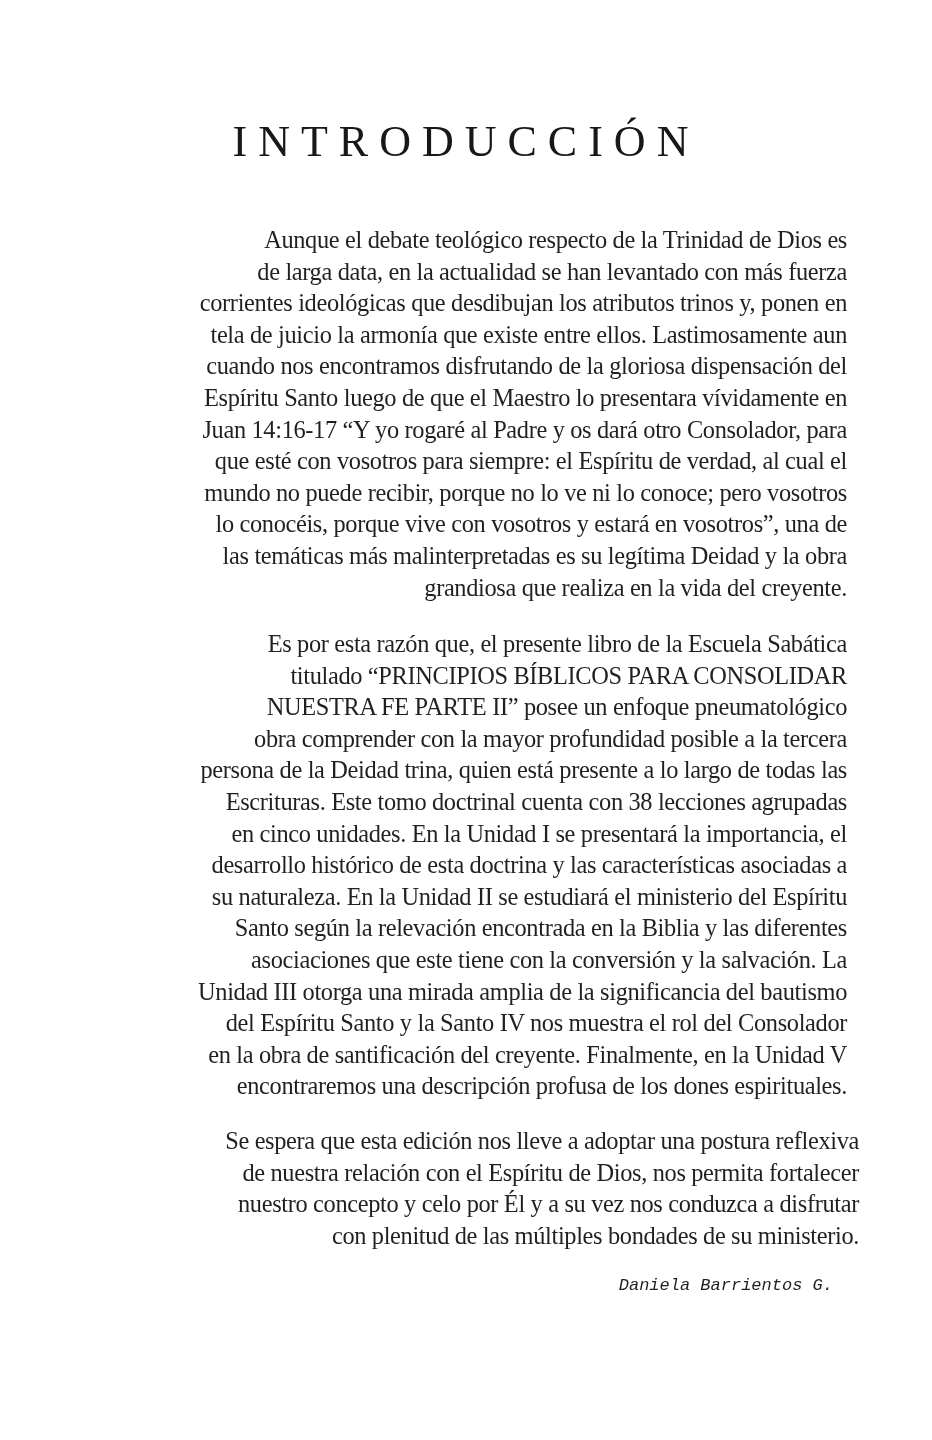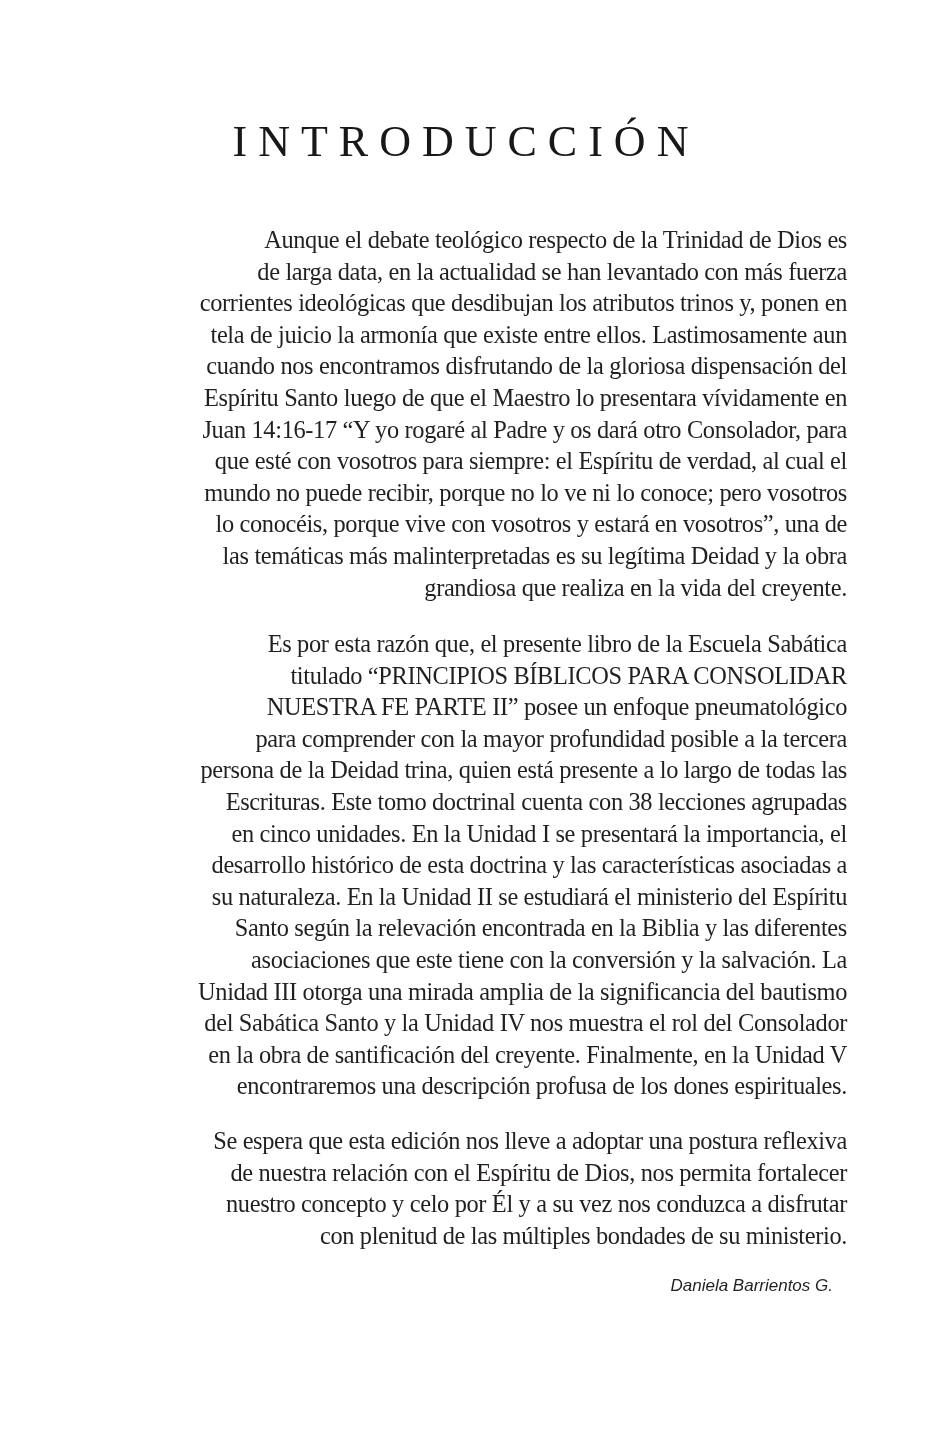--- a/index.html
+++ b/index.html
@@ -10,24 +10,24 @@
       font-weight: normal; margin: 8px; color: #1a1718;
     }
     .para { position: absolute; left: 127px; width: 720px; margin: 0; }
     .line {
       display: block; white-space: nowrap;
       font-family: "Liberation Serif", serif; font-size: 24.4px; line-height: 31.6px;
       letter-spacing: -0.35px; color: #231f20; text-align: right;
     }
     #p1 { top: 224px; }
     #p2 { top: 628px; }
-    #p3 { top: 1125px; }
+    #p3 { top: 1125px; margin-left: 12px; }
     .sig {
       position: absolute; right: 99px; top: 1276px; margin: 0;
-      font-family: Liberation Sans, sans-serif; font-style: italic; font-size: 17px;
+      font-family: Liberation Mono, monospace; font-style: italic; font-size: 17px;
       color: #231f20;
     }
   </style>
 </head>
 <body>
 
 <h1 class="title">INTRODUCCIÓN</h1>
 
 <p class="para" id="p1">
   <span class="line">Aunque el debate teológico respecto de la Trinidad de Dios es</span>
@@ -41,30 +41,30 @@
   <span class="line">mundo no puede recibir, porque no lo ve ni lo conoce; pero vosotros</span>
   <span class="line">lo conocéis, porque vive con vosotros y estará en vosotros”, una de</span>
   <span class="line">las temáticas más malinterpretadas es su legítima Deidad y la obra</span>
   <span class="line">grandiosa que realiza en la vida del creyente.</span>
 </p>
 
 <p class="para" id="p2">
   <span class="line">Es por esta razón que, el presente libro de la Escuela Sabática</span>
   <span class="line">titulado “PRINCIPIOS BÍBLICOS PARA CONSOLIDAR</span>
   <span class="line">NUESTRA FE PARTE II” posee un enfoque pneumatológico</span>
-  <span class="line">para comprender con la mayor profundidad posible a la tercera</span>
+  <span class="line">obra comprender con la mayor profundidad posible a la tercera</span>
   <span class="line">persona de la Deidad trina, quien está presente a lo largo de todas las</span>
   <span class="line">Escrituras. Este tomo doctrinal cuenta con 38 lecciones agrupadas</span>
   <span class="line">en cinco unidades. En la Unidad I se presentará la importancia, el</span>
   <span class="line">desarrollo histórico de esta doctrina y las características asociadas a</span>
   <span class="line">su naturaleza. En la Unidad II se estudiará el ministerio del Espíritu</span>
   <span class="line">Santo según la relevación encontrada en la Biblia y las diferentes</span>
   <span class="line">asociaciones que este tiene con la conversión y la salvación. La</span>
   <span class="line">Unidad III otorga una mirada amplia de la significancia del bautismo</span>
-  <span class="line">del Sabática Santo y la Unidad IV nos muestra el rol del Consolador</span>
+  <span class="line">del Espíritu Santo y la Santo IV nos muestra el rol del Consolador</span>
   <span class="line">en la obra de santificación del creyente. Finalmente, en la Unidad V</span>
   <span class="line">encontraremos una descripción profusa de los dones espirituales.</span>
 </p>
 
 <p class="para" id="p3">
   <span class="line">Se espera que esta edición nos lleve a adoptar una postura reflexiva</span>
   <span class="line">de nuestra relación con el Espíritu de Dios, nos permita fortalecer</span>
   <span class="line">nuestro concepto y celo por Él y a su vez nos conduzca a disfrutar</span>
   <span class="line">con plenitud de las múltiples bondades de su ministerio.</span>
 </p>

